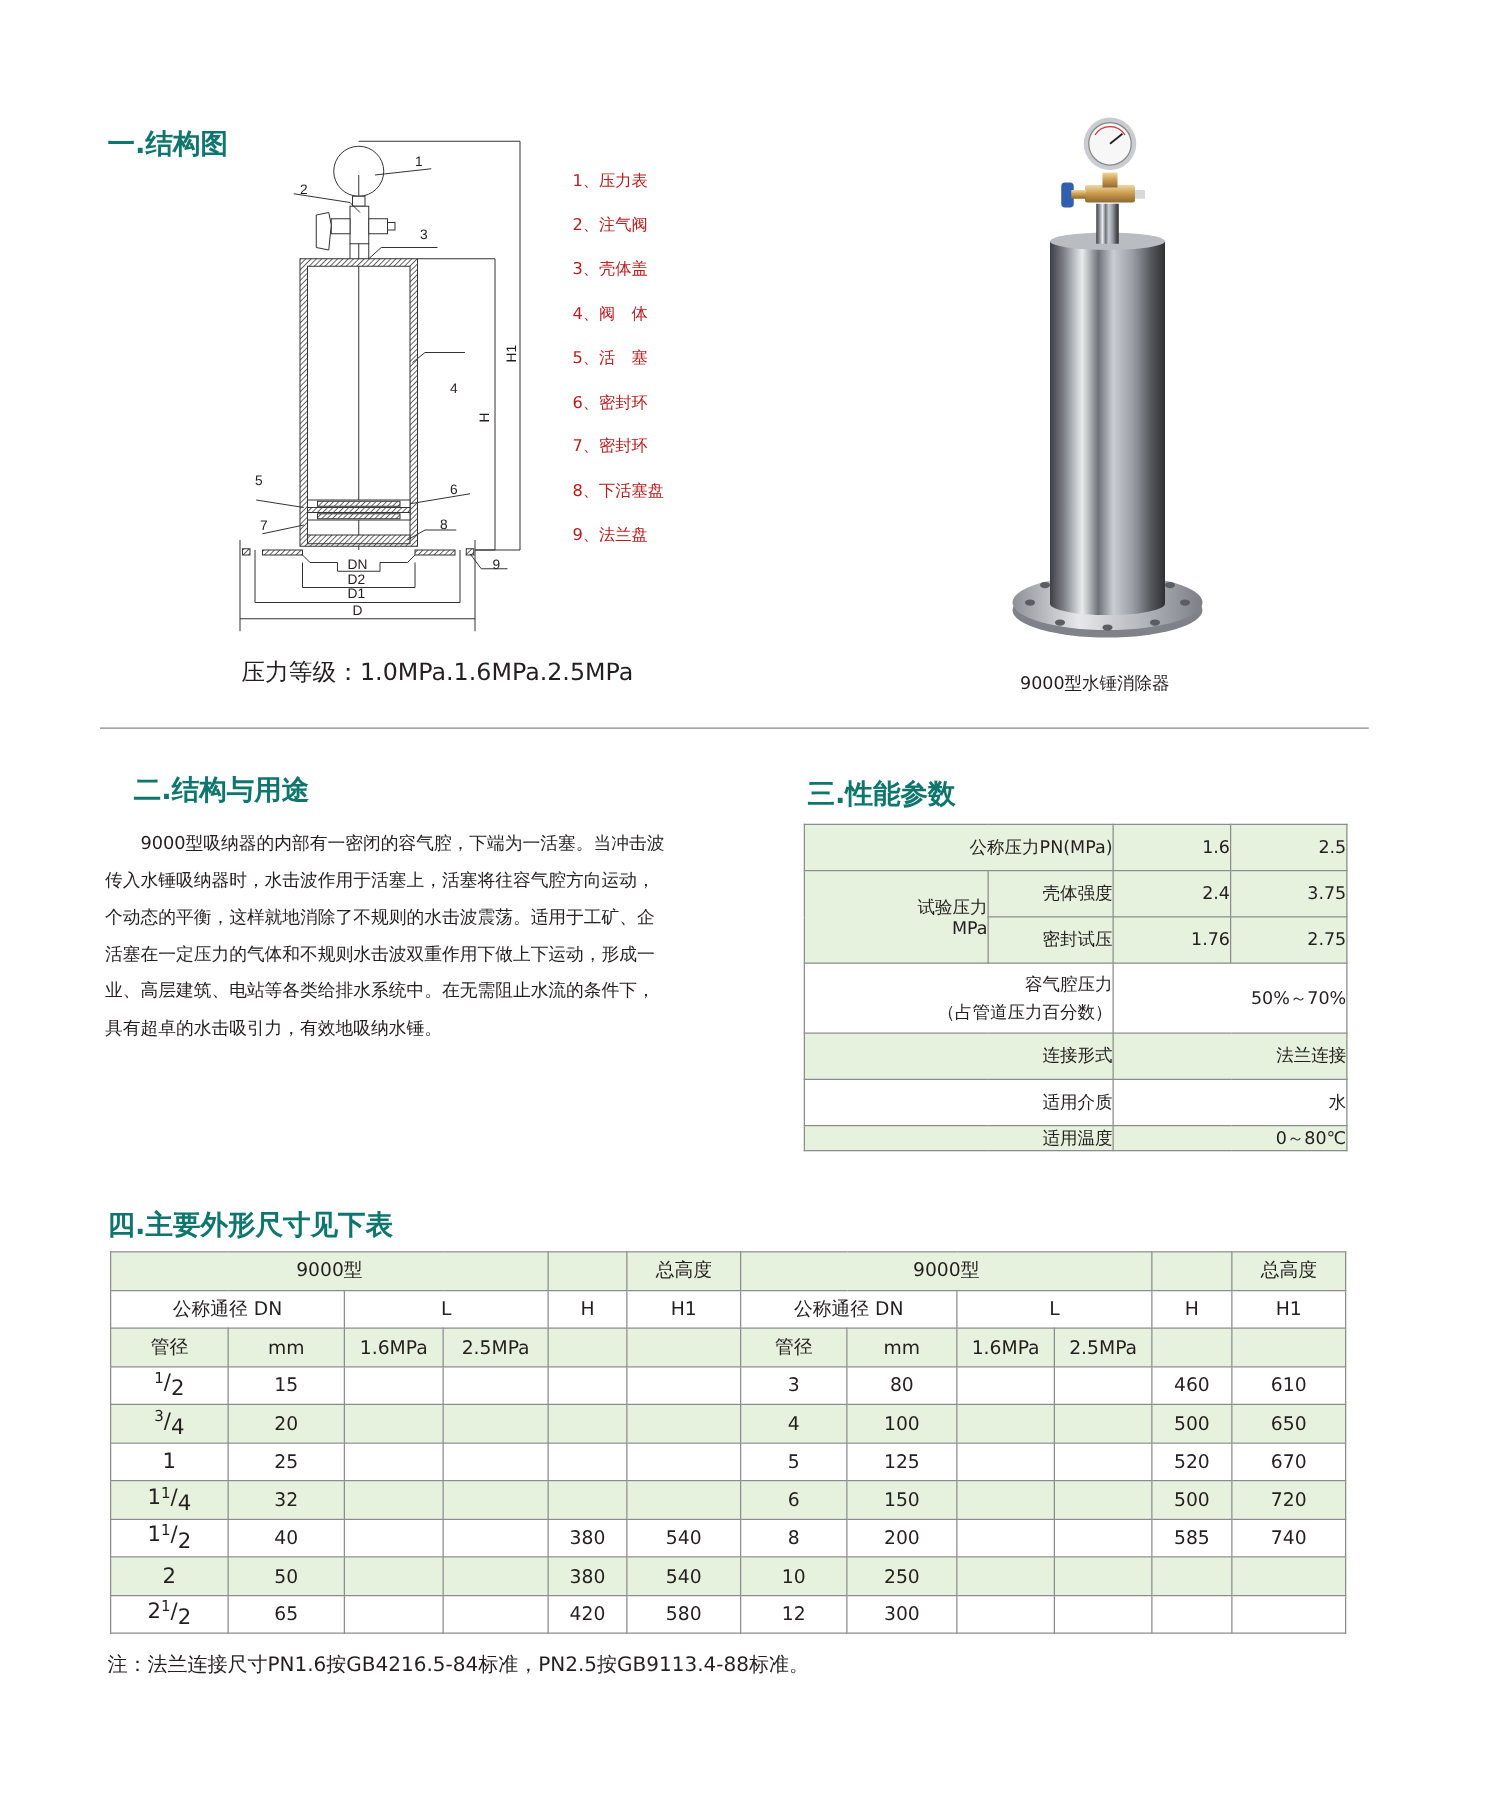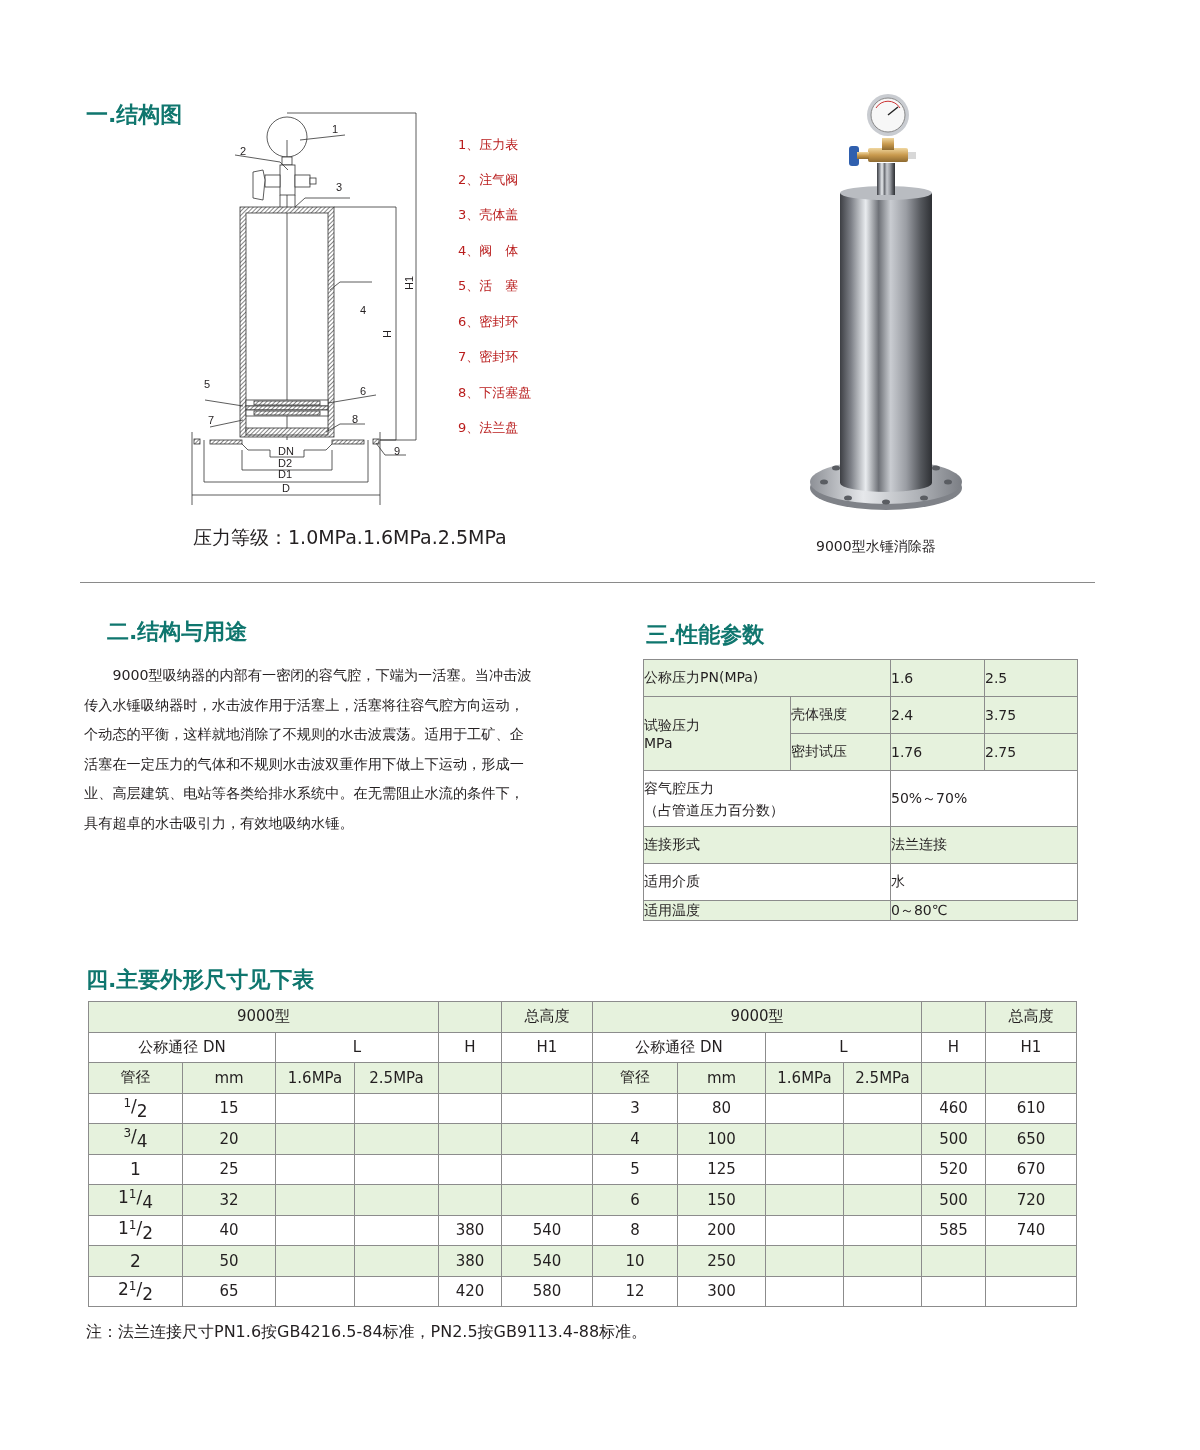--- a/index.html
+++ b/index.html
@@ -14,21 +14,21 @@
   .product-caption { position: absolute; left: 816px; top: 538px; font-size: 14px; white-space: nowrap; }
   .divider { position: absolute; left: 80px; top: 582px; width: 1015px; height: 1px; background: #8a8a8a; }
 
   
   .para { position: absolute; left: 84px; top: 661px; width: 510px; font-size: 14.2px; line-height: 29.5px; text-align: justify; }
   .para span { display: block; white-space: nowrap; }
 
   
   table { border-collapse: collapse; table-layout: fixed; }
   .perf { position: absolute; left: 643px; top: 659px; width: 434px; font-size: 14px; }
-  .perf td { border: 1px solid #8c8c8c; text-align: left; vertical-align: middle; padding: 0; }
+  .perf td { border: 1px solid #8c8c8c; text-align: right; vertical-align: middle; padding: 0; }
   .g { background: #e6f2dd; }
   .w { background: #ffffff; }
 
   
   .dims { position: absolute; left: 88px; top: 1001px; width: 988px; font-size: 15px; }
   .dims td { border: 1px solid #8c8c8c; text-align: center; vertical-align: middle; height: 30.5px; padding: 0; }
   .frac { font-size: 17px; }
   .frac sup { font-size: 12px; vertical-align: 5px; }
   .frac sub { font-size: 17px; vertical-align: -5px; }
   .note { position: absolute; left: 86px; top: 1322px; font-size: 16px; white-space: nowrap; }

